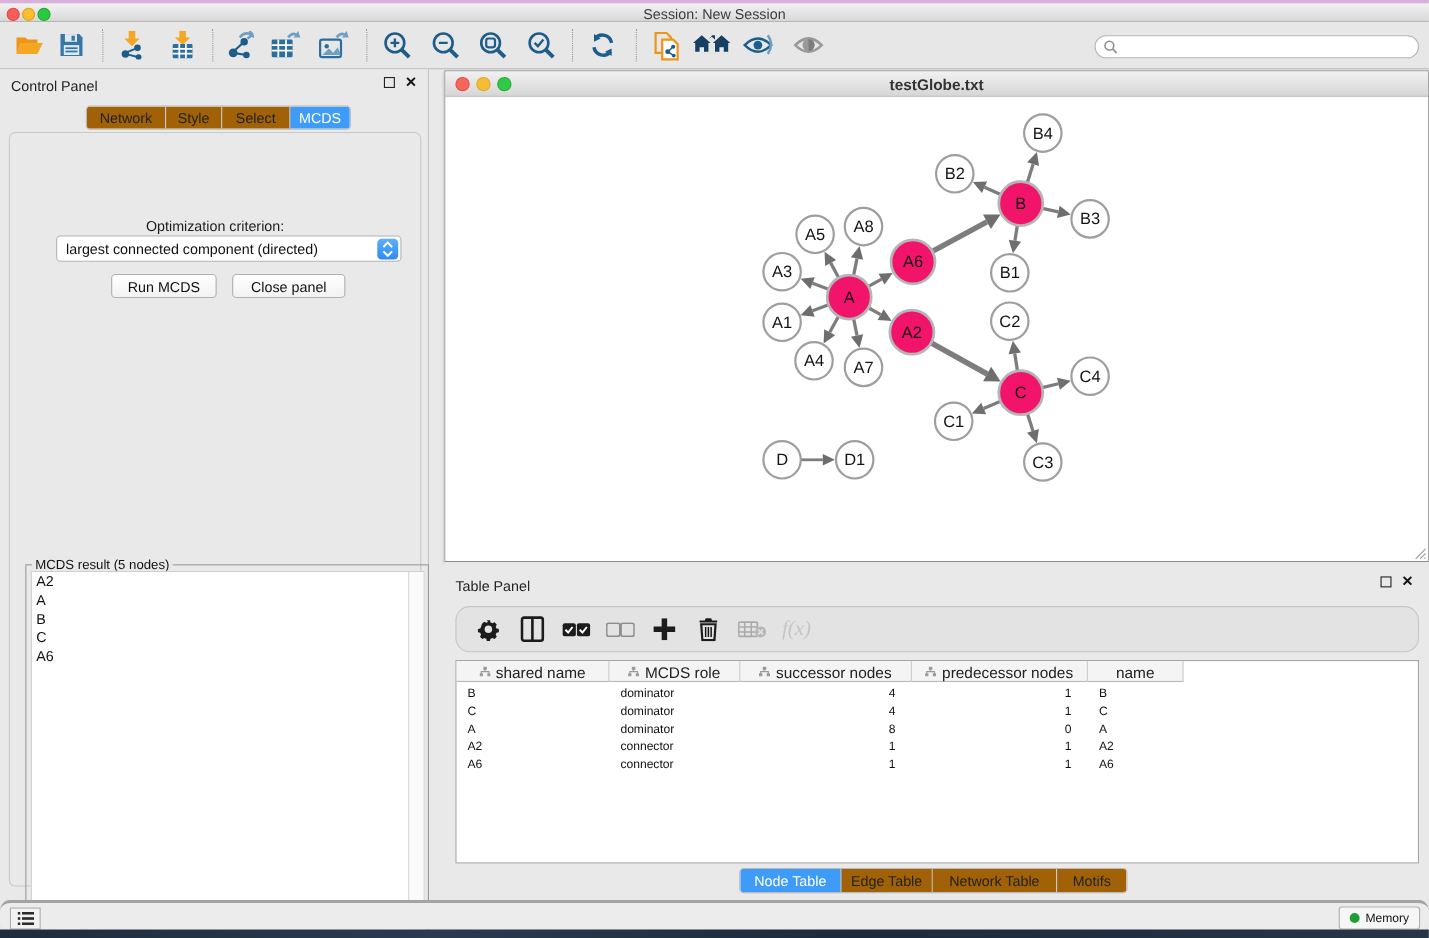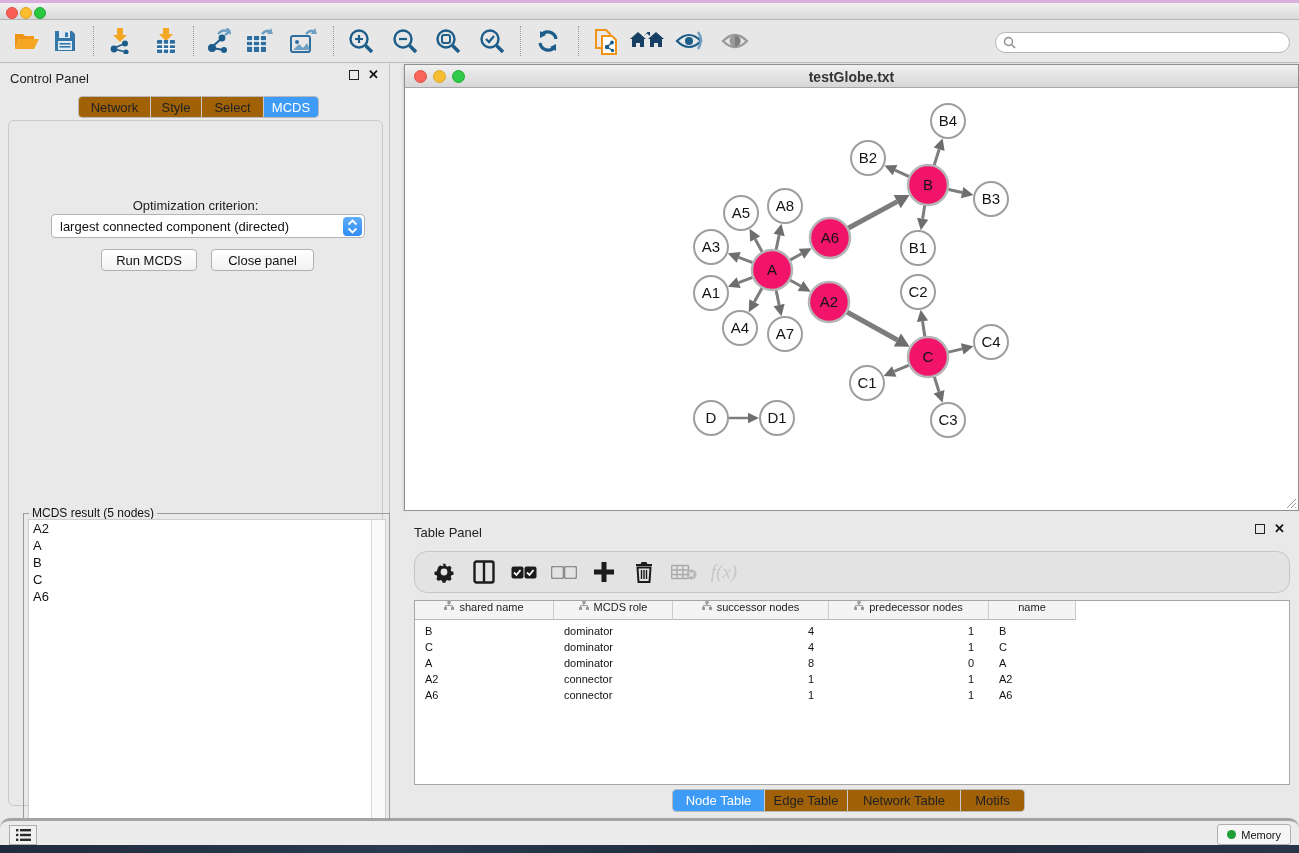--- a/index.html
+++ b/index.html
@@ -83,22 +83,22 @@
   #tp-toolbar { position:absolute; left:10px; top:40px; width:876px; height:42px;
     background:#e3e3e3; border:1px solid #c6c6c6; border-radius:13px;
     display:flex; align-items:center; gap:14px; padding-left:16px; }
   .tpi { width:26px; height:26px; display:flex; align-items:center; justify-content:center; }
   .tpi.disabled { opacity:.42; }
   #fx-label { font-size:19px; font-style:italic; font-family:"Liberation Serif", serif; color:#9d9d9d; }
   #tp-table { position:absolute; left:10px; top:89px; width:876px; height:185px;
     background:#fff; border:1px solid #a6a6a6; overflow:hidden;}
   #tp-header { position:absolute; left:0; top:0; height:19px; display:flex;
     background:#f4f4f4; border-bottom:1px solid #b9b9b9; }
-  .th { display:flex; align-items:flex-start; justify-content:center; gap:5px;
-    font-size:11px; color:#222; border-right:1px solid #cccccc; height:19px; }
+  .th { display:flex; align-items:center; justify-content:center; gap:5px;
+    font-size:14px; color:#222; border-right:1px solid #cccccc; height:19px; }
   .tbl-row { position:absolute; left:0; height:16px; width:100%; display:flex; }
   .td { font-size:11px; color:#111; height:16px; line-height:16px; overflow:hidden;}
   #tp-tabs { position:absolute; left:268px; top:278px; height:23px; display:flex;
     border:1px solid #b9b9b9; border-radius:4px; overflow:hidden; background:#fff;}
 
   
   #status-bar { position:absolute; left:0; top:818px; width:1299px; height:27px;
     background:#ececec; border-top:3px solid #a3a3a3;border-radius:10px; }
   #list-btn { position:absolute; left:9px; top:4px; width:28px; height:20px; background:#f2f2f2;
     border:1px solid #adadad; display:flex; align-items:center; justify-content:center;}
@@ -111,20 +111,21 @@
 </style>
 </head>
 <body>
 
 <div id="app">
 
   <div id="titlebar">
     <div class="tl t-red"></div>
     <div class="tl t-yel"></div>
     <div class="tl t-grn"></div>
+    <div class="title">Session: New Session</div>
   </div>
 
   <div id="toolbar">
     <div class="tb-icon" style="left:8px">
       <svg width="26" height="22" viewBox="0 0 26 22">
           <path d="M1 4 h8 l2 2 h9 v3 H5 L1 19 Z" fill="#ef9416"></path>
           <path d="M5 9 h20 l-5 10 H1 Z" fill="#f5a623"></path>
         </svg>
     </div>
     <div class="tb-icon" style="left:46px">

